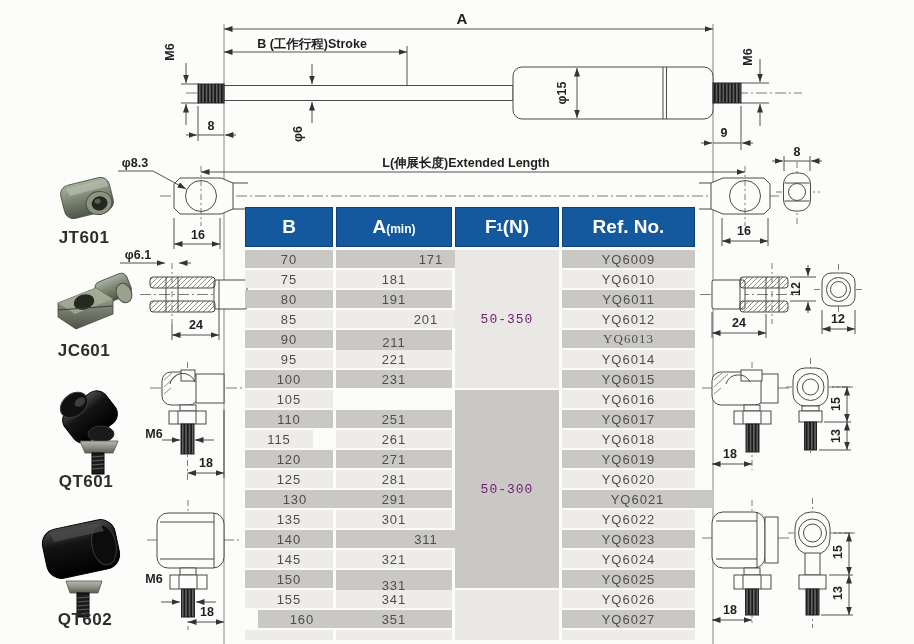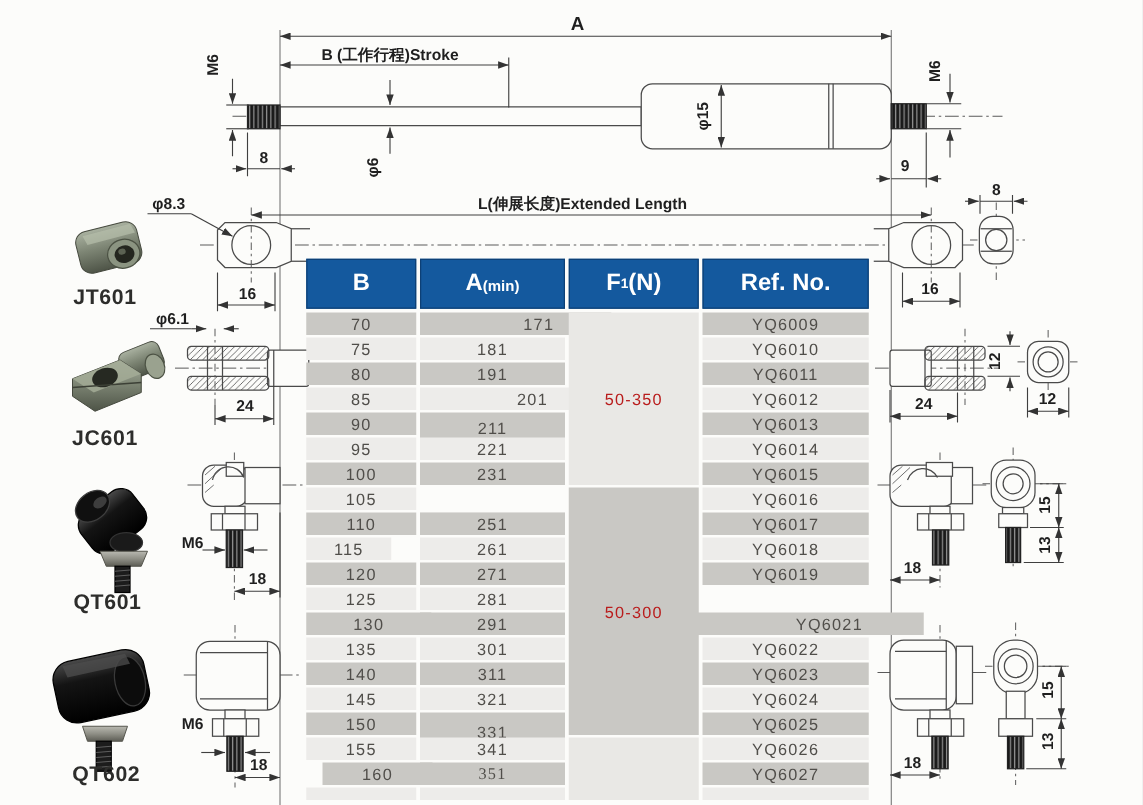--- a/index.html
+++ b/index.html
@@ -21,21 +21,21 @@
   .spec .hdr{position:absolute;height:40px;top:0;background:var(--blue);color:#fff;
        display:flex;align-items:center;justify-content:center;font-weight:bold;font-size:19px;
        border:1px solid #0d4076;box-sizing:border-box;}
   .spec .hdr .sm{font-size:12px;font-weight:bold;margin-top:3px;}
   .spec .hdr sub{font-size:11px;}
   .spec .cell{position:absolute;height:18px;display:flex;align-items:center;justify-content:center;
        font-size:13px;color:#504e4a;letter-spacing:1px;}
   .spec .dark{background:var(--rowDark);}
   .spec .light{background:var(--rowLight);}
   .spec .grp{position:absolute;display:flex;align-items:center;justify-content:center;
-       font-size:13px;color:#b91c1c;letter-spacing:1px;}
+       font-size:13px;color:#701a75;letter-spacing:1px;font-family:Liberation Mono, monospace;}
 </style>
 </head>
 <body>
 
 <div class="stage">
 
 <svg width="914" height="644" viewBox="0 0 914 644">
   <defs>
     <marker id="ah" markerWidth="9" markerHeight="6" refX="8.5" refY="3" orient="auto-start-reverse" markerUnits="userSpaceOnUse">
       <path d="M0 0 L8.5 3 L0 6 Z" fill="#333"></path>
@@ -453,61 +453,62 @@
       <div class="cell light" style="left: 91px; width: 116px; top: 63px; height: 18px;">181</div>
       <div class="cell light" style="left: 317px; width: 133px; top: 63px; height: 18px;">YQ6010</div>
       <div class="cell dark" style="left: 0px; width: 88px; top: 83px; height: 18px;">80</div>
       <div class="cell dark" style="left: 91px; width: 116px; top: 83px; height: 18px;">191</div>
       <div class="cell dark" style="left: 317px; width: 133px; top: 83px; height: 18px;">YQ6011</div>
       <div class="cell light" style="left: 0px; width: 88px; top: 103px; height: 18px;">85</div>
       <div class="cell light" style="left: 91px; width: 116px; top: 103px; height: 18px; padding-left: 32px;">201</div>
       <div class="cell light" style="left: 317px; width: 133px; top: 103px; height: 18px;">YQ6012</div>
       <div class="cell dark" style="left: 0px; width: 88px; top: 123px; height: 18px;">90</div>
       <div class="cell dark" style="left: 91px; width: 116px; top: 123px; height: 24px;">211</div>
-      <div class="cell dark" style="left: 317px; width: 133px; top: 123px; height: 18px;">YQ6013</div>
+      <div class="cell dark" style="left: 317px; width: 133px; top: 123px; height: 18px; font-family: Liberation Serif, serif;">YQ6013</div>
       <div class="cell light" style="left: 0px; width: 88px; top: 143px; height: 18px;">95</div>
       <div class="cell light" style="left: 91px; width: 116px; top: 143px; height: 18px;">221</div>
       <div class="cell light" style="left: 317px; width: 133px; top: 143px; height: 18px;">YQ6014</div>
       <div class="cell dark" style="left: 0px; width: 88px; top: 163px; height: 18px;">100</div>
       <div class="cell dark" style="left: 91px; width: 116px; top: 163px; height: 18px;">231</div>
       <div class="cell dark" style="left: 317px; width: 133px; top: 163px; height: 18px;">YQ6015</div>
       <div class="cell light" style="left: 0px; width: 88px; top: 183px; height: 18px;">105</div>
       <div class="cell light" style="left: 91px; width: 116px; top: 183px; height: 18px; margin-top: 20px;">241</div>
       <div class="cell light" style="left: 317px; width: 133px; top: 183px; height: 18px;">YQ6016</div>
       <div class="cell dark" style="left: 0px; width: 88px; top: 203px; height: 18px;">110</div>
       <div class="cell dark" style="left: 91px; width: 116px; top: 203px; height: 18px;">251</div>
       <div class="cell dark" style="left: 317px; width: 133px; top: 203px; height: 18px;">YQ6017</div>
       <div class="cell light" style="left: 0px; width: 68px; top: 223px; height: 18px;">115</div>
       <div class="cell light" style="left: 91px; width: 116px; top: 223px; height: 18px;">261</div>
       <div class="cell light" style="left: 317px; width: 133px; top: 223px; height: 18px;">YQ6018</div>
       <div class="cell dark" style="left: 0px; width: 88px; top: 243px; height: 18px;">120</div>
       <div class="cell dark" style="left: 91px; width: 116px; top: 243px; height: 18px;">271</div>
       <div class="cell dark" style="left: 317px; width: 133px; top: 243px; height: 18px;">YQ6019</div>
       <div class="cell light" style="left: 0px; width: 88px; top: 263px; height: 18px;">125</div>
       <div class="cell light" style="left: 91px; width: 116px; top: 263px; height: 18px;">281</div>
+      <div class="cell light" style="left: 317px; width: 133px; top: 263px; height: 18px;">YQ6020</div>
       <div class="cell dark" style="left: 0px; width: 100px; top: 283px; height: 18px;">130</div>
       <div class="cell dark" style="left: 91px; width: 116px; top: 283px; height: 18px;">291</div>
-      <div class="cell dark" style="left: 307px; width: 151px; top: 283px; height: 18px; padding-left: 36px;">YQ6021</div>
+      <div class="cell dark" style="left: 317px; width: 151px; top: 283px; height: 18px;">YQ6021</div>
       <div class="cell light" style="left: 0px; width: 88px; top: 303px; height: 18px;">135</div>
       <div class="cell light" style="left: 91px; width: 116px; top: 303px; height: 18px;">301</div>
       <div class="cell light" style="left: 317px; width: 133px; top: 303px; height: 18px;">YQ6022</div>
       <div class="cell dark" style="left: 0px; width: 88px; top: 323px; height: 18px;">140</div>
-      <div class="cell dark" style="left: 91px; width: 116px; top: 323px; height: 18px;">311</div>
+      <div class="cell dark" style="left: 91px; width: 116px; top: 323px; height: 18px; padding-left: 32px;">311</div>
       <div class="cell dark" style="left: 317px; width: 133px; top: 323px; height: 18px;">YQ6023</div>
       <div class="cell light" style="left: 0px; width: 88px; top: 343px; height: 18px;">145</div>
       <div class="cell light" style="left: 91px; width: 116px; top: 343px; height: 18px;">321</div>
       <div class="cell light" style="left: 317px; width: 133px; top: 343px; height: 18px;">YQ6024</div>
       <div class="cell dark" style="left: 0px; width: 88px; top: 363px; height: 18px;">150</div>
       <div class="cell dark" style="left: 91px; width: 116px; top: 363px; height: 30px;">331</div>
       <div class="cell dark" style="left: 317px; width: 133px; top: 363px; height: 18px;">YQ6025</div>
       <div class="cell light" style="left: 0px; width: 88px; top: 383px; height: 18px;">155</div>
       <div class="cell light" style="left: 91px; width: 116px; top: 383px; height: 18px;">341</div>
       <div class="cell light" style="left: 317px; width: 133px; top: 383px; height: 18px;">YQ6026</div>
       <div class="cell dark" style="left: 13px; width: 88px; top: 403px; height: 18px;">160</div>
-      <div class="cell dark" style="left: 91px; width: 116px; top: 403px; height: 18px; font-family: Liberation Serif, serif;">351</div>
+      <div class="cell dark" style="left: 91px; width: 116px; top: 403px; height: 18px;">351</div>
       <div class="cell dark" style="left: 317px; width: 133px; top: 403px; height: 18px;">YQ6027</div>
       <div class="grp" style="left: 210px; width: 104px; top: 43px; height: 138px; background: rgb(233, 232, 229);">50-350</div>
       <div class="grp" style="left: 210px; width: 104px; top: 183px; height: 198px; background: rgb(201, 200, 196);">50-300</div>
       <div class="grp" style="left: 210px; width: 104px; top: 383px; height: 50px; background: rgb(233, 232, 229);"></div>
       <div class="cell light" style="left: 0px; width: 88px; top: 423px; height: 10px;"></div>
       <div class="cell light" style="left: 91px; width: 116px; top: 423px; height: 10px;"></div>
       <div class="cell light" style="left: 317px; width: 133px; top: 423px; height: 10px;"></div>
     </div>
 
 </div>

